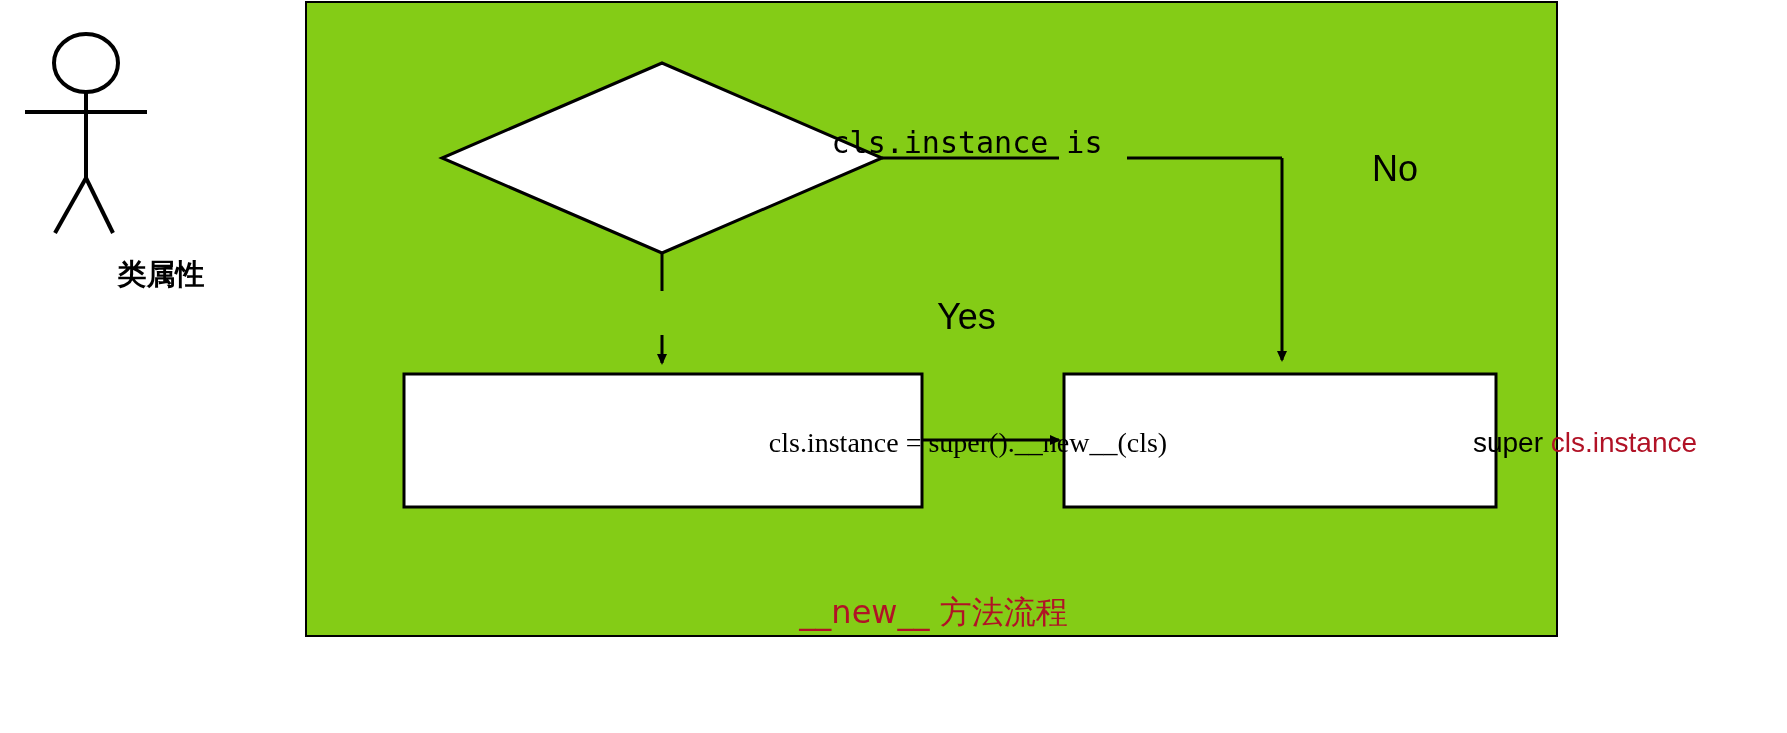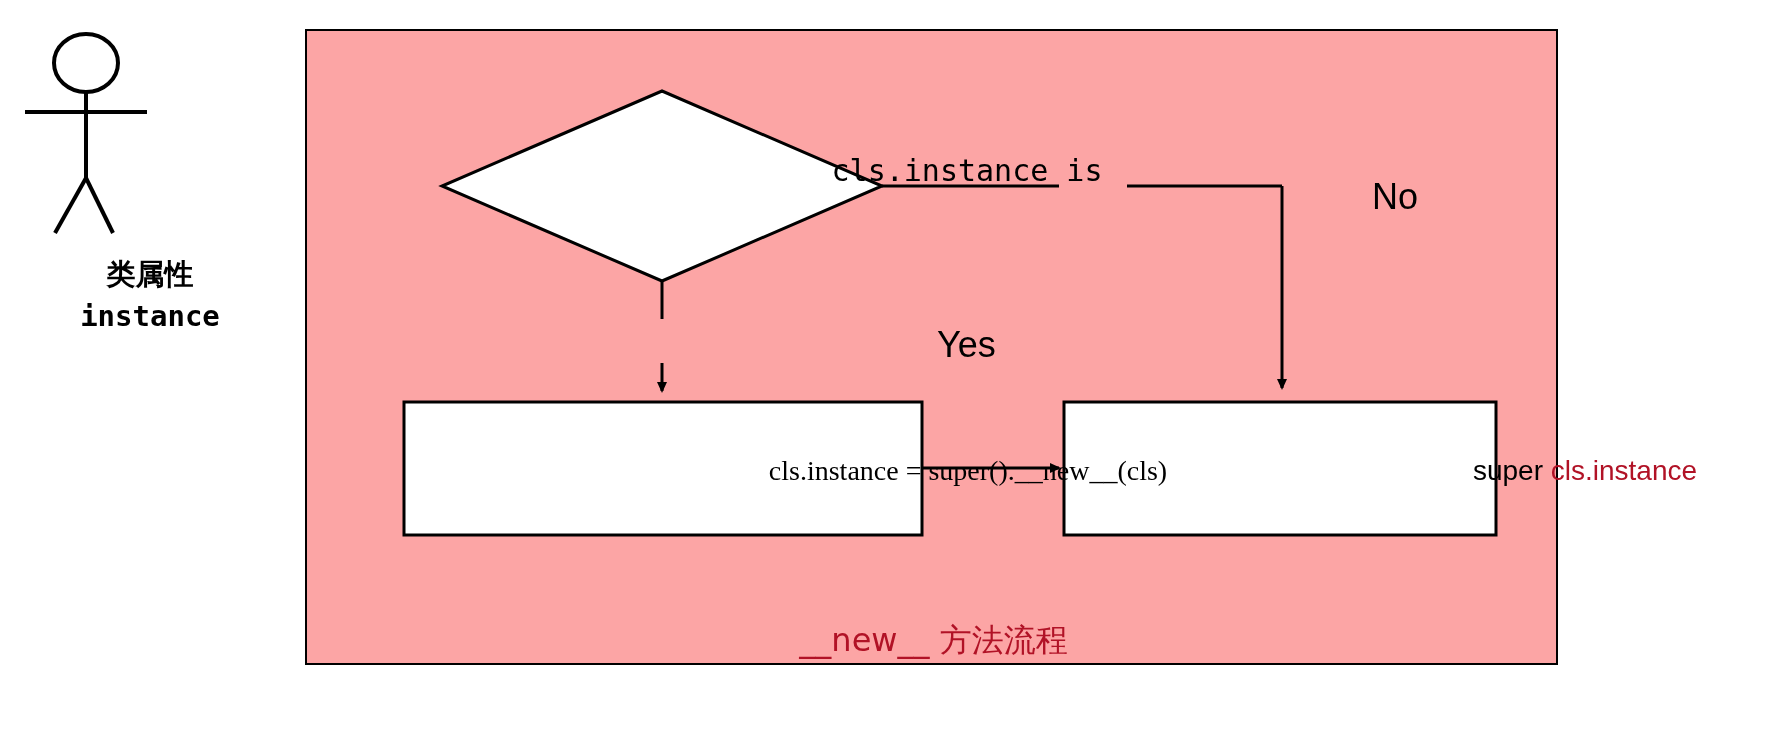--- a/index.html
+++ b/index.html
@@ -39,39 +39,39 @@
     width: 300px;
     text-align: center;
     color: #000000;
     line-height: 1.15;
   }
   #actor-label-cn {
     top: 258px;
     font-size: 29px;
     font-weight: bold;
     font-family: "DejaVu Sans", "Liberation Sans", sans-serif;
+    margin-left: 11px;
   }
   #actor-label-attr {
     top: 300px;
     font-size: 29px;
     font-weight: bold;
     font-family: "DejaVu Sans Mono", "Liberation Mono", monospace;
   }
 
   
   #panel {
     position: absolute;
     left: 305px;
     top: 1px;
     width: 1253px;
     height: 636px;
     border: 2px solid #000000;
     box-sizing: border-box;
-    background: #fca5a5;
-    margin-top: 28px;
+    background: #84cc16;
   }
 
   #flow-svg {
     position: absolute;
     left: 0;
     top: 0;
   }
 
   
   .node-text {
@@ -146,21 +146,20 @@
 
   <div id="actor-group">
     <svg id="actor-svg" width="300" height="260" viewBox="0 0 300 260">
       <ellipse cx="86" cy="63" rx="32" ry="29" fill="#ffffff" stroke="#000000" stroke-width="4"></ellipse>
       <line x1="86" y1="92" x2="86" y2="178" stroke="#000000" stroke-width="4"></line>
       <line x1="25" y1="112" x2="147" y2="112" stroke="#000000" stroke-width="4"></line>
       <line x1="86" y1="178" x2="55" y2="233" stroke="#000000" stroke-width="4"></line>
       <line x1="86" y1="178" x2="113" y2="233" stroke="#000000" stroke-width="4"></line>
     </svg>
     <div class="actor-label" id="actor-label-cn">类属性</div>
-    <div class="actor-label" id="actor-label-attr">instance</div>
   </div>
 
   <div id="panel">
 
     <svg id="flow-svg" width="1249" height="632" viewBox="0 0 1249 632">
       <defs>
         <marker id="arrow" markerWidth="12" markerHeight="12" refX="9" refY="5" orient="auto" markerUnits="userSpaceOnUse">
           <path d="M0,0 L11,5 L0,10 z" fill="#000000"></path>
         </marker>
       </defs>

